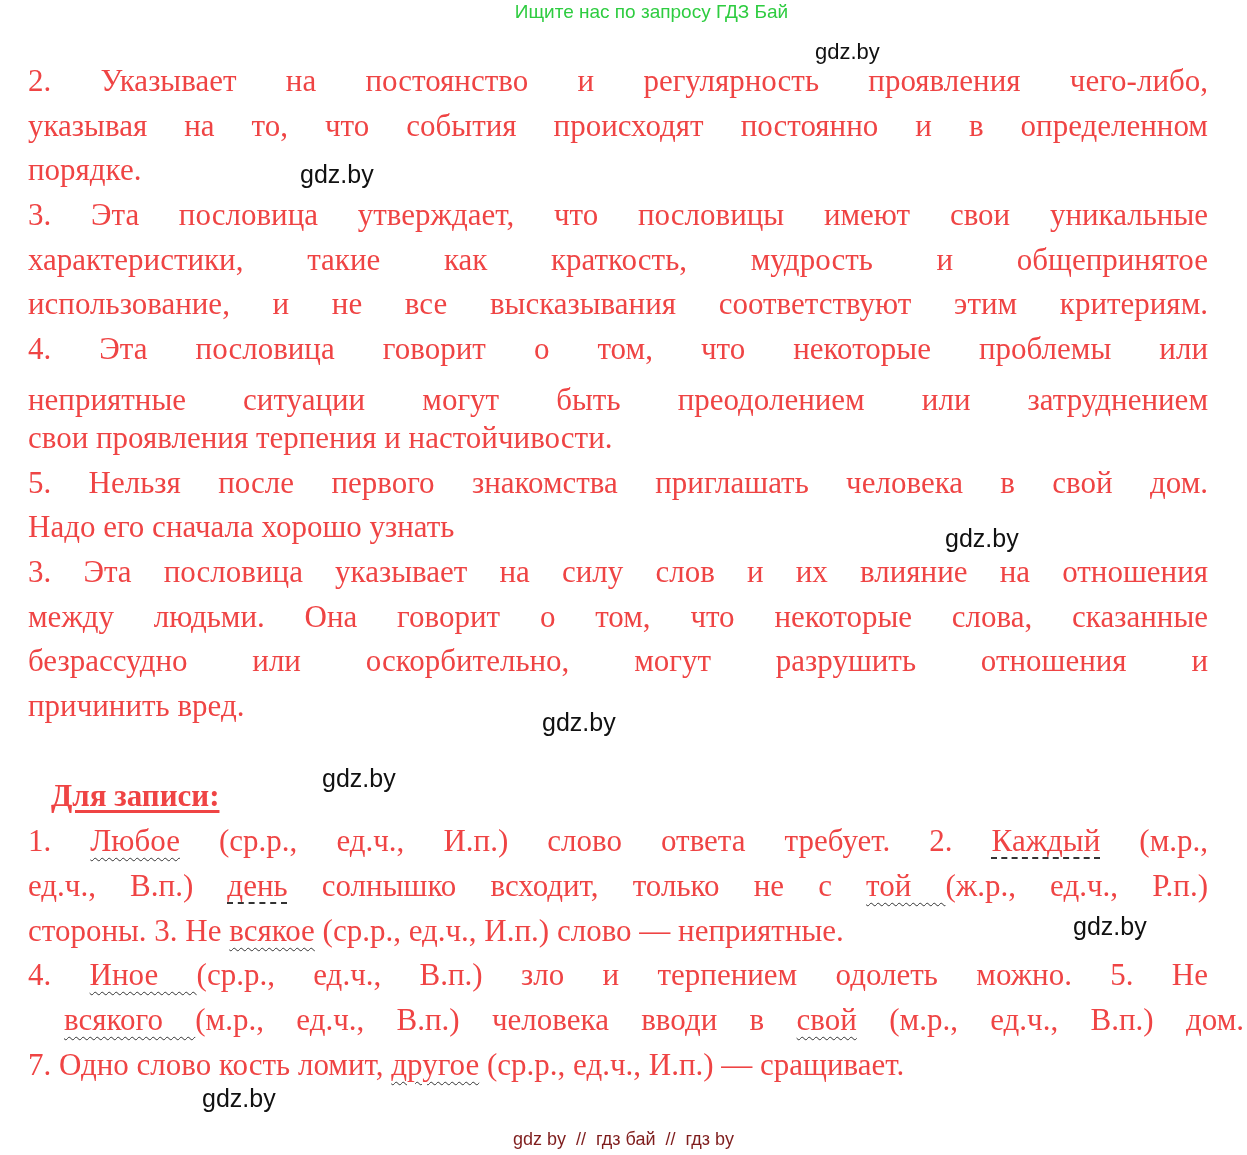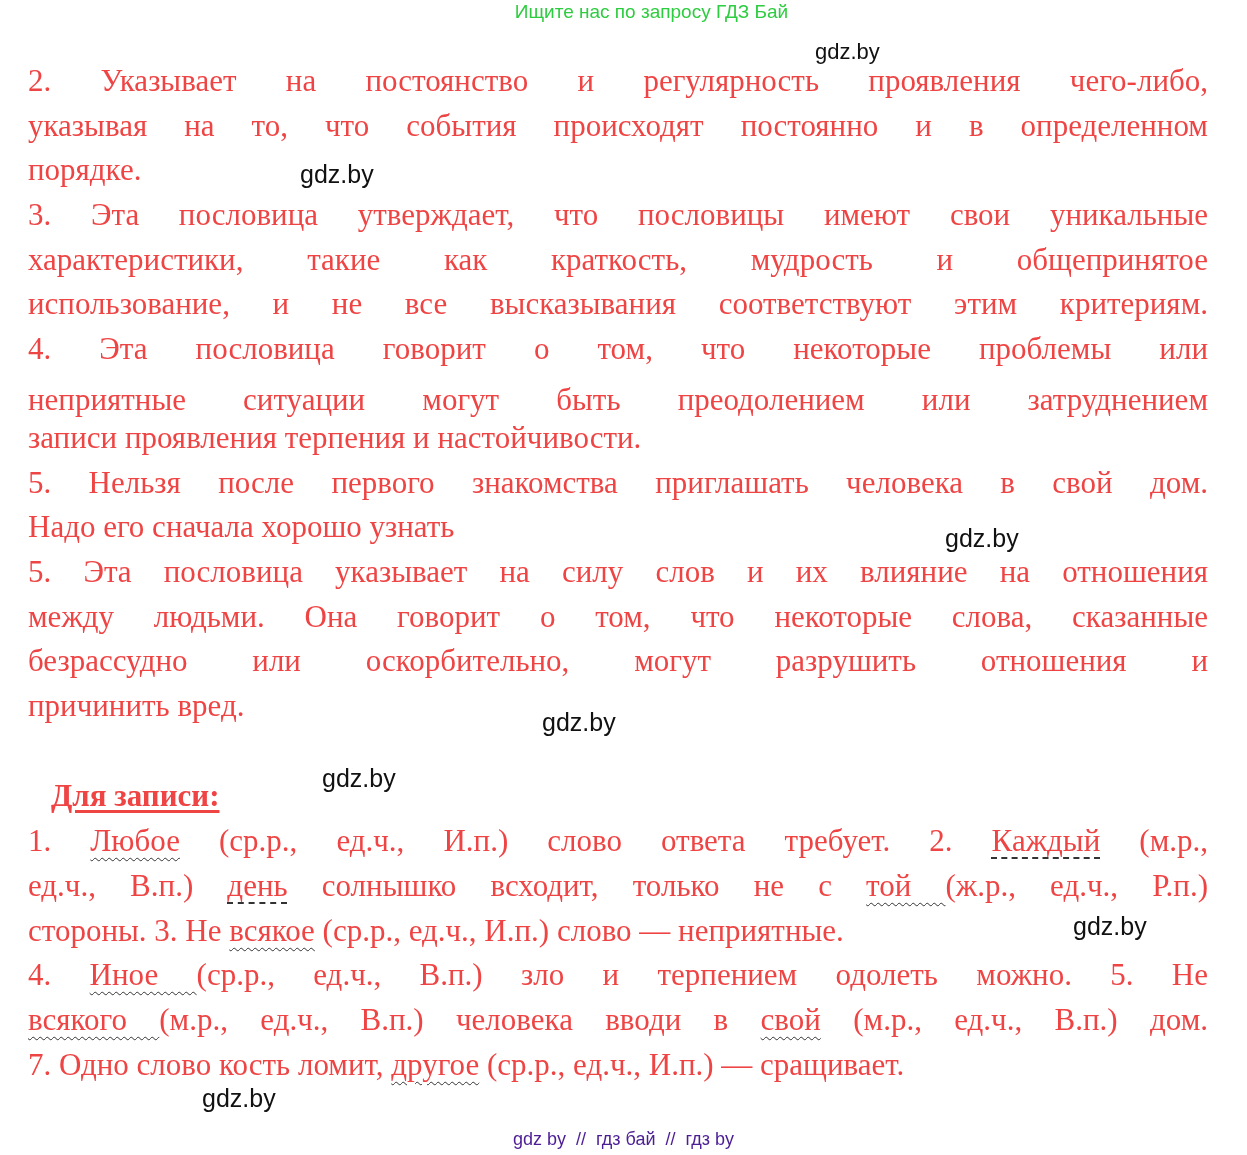--- a/index.html
+++ b/index.html
@@ -5,21 +5,21 @@
   html, body { margin: 0; padding: 0; background: #ffffff; }
   body { width: 1247px; height: 1155px; position: relative; overflow: hidden; }
   .top-banner {
     position: absolute; left: 0; top: 0; width: 1247px; text-align: center;
     font-family: "Liberation Sans", sans-serif; font-size: 19px; color: #2ecc40;
     line-height: 24px;
     padding-left: 28px;
   }
   .footer-links {
     position: absolute; left: 0; top: 1127px; width: 1247px; text-align: center;
-    font-family: "Liberation Sans", sans-serif; font-size: 18px; color: #4c1d95;
+    font-family: "Liberation Sans", sans-serif; font-size: 18px; color: #7f1d1d;
     line-height: 24px; white-space: pre;
   }
   .wm {
     position: absolute; font-family: "Liberation Sans", sans-serif; font-size: 25px;
     color: #111; line-height: 28px;
   }
   .line {
     position: absolute; left: 28px; width: 1180px;
     font-family: "Liberation Serif", serif; font-size: 31px; color: #ef4444;
     line-height: 40px; white-space: nowrap;
@@ -49,46 +49,46 @@
 <div class="line just" style="top:61px;">2. Указывает на постоянство и регулярность проявления чего-либо,</div>
 <div class="line just" style="top:106px;">указывая на то, что события происходят постоянно и в определенном</div>
 <div class="line" style="top:150px;">порядке.</div>
 
 <div class="line just" style="top:195px;">3. Эта пословица утверждает, что пословицы имеют свои уникальные</div>
 <div class="line just" style="top:240px;">характеристики, такие как краткость, мудрость и общепринятое</div>
 <div class="line just" style="top:284px;">использование, и не все высказывания соответствуют этим критериям.</div>
 
 <div class="line just" style="top:329px;">4. Эта пословица говорит о том, что некоторые проблемы или</div>
 <div class="line just" style="top:373px;margin-top:7px;">неприятные ситуации могут быть преодолением или затруднением</div>
-<div class="line" style="top:418px;">записи проявления терпения и настойчивости.</div>
+<div class="line" style="top:418px;">свои проявления терпения и настойчивости.</div>
 
 <div class="line just" style="top:463px;">5. Нельзя после первого знакомства приглашать человека в свой дом.</div>
 <div class="line" style="top:507px;">Надо его сначала хорошо узнать</div>
 
-<div class="line just" style="top:552px;">5. Эта пословица указывает на силу слов и их влияние на отношения</div>
+<div class="line just" style="top:552px;">3. Эта пословица указывает на силу слов и их влияние на отношения</div>
 <div class="line just" style="top:597px;">между людьми. Она говорит о том, что некоторые слова, сказанные</div>
 <div class="line just" style="top:641px;">безрассудно или оскорбительно, могут разрушить отношения и</div>
 <div class="line" style="top:686px;">причинить вред.</div>
 
 <div class="line" style="top:776px;">
   <span class="heading">Для записи:</span>
 </div>
 
 <div class="line just" style="top:821px;">
   <span>1. </span><span class="wavy">Любое</span><span> (ср.р., ед.ч., И.п.) слово ответа требует. 2. </span><span class="dashdot">Каждый</span><span> (м.р.,</span>
 </div>
 <div class="line just" style="top:866px;">
   <span>ед.ч., В.п.) </span><span class="dashdot">день</span><span> солнышко всходит, только не с </span><span class="wavy">той </span><span> (ж.р., ед.ч., Р.п.)</span>
 </div>
 <div class="line" style="top:911px;">
   <span>стороны. 3. Не </span><span class="wavy">всякое</span><span> (ср.р., ед.ч., И.п.) слово — неприятные.</span>
 </div>
 <div class="line just" style="top:955px;">
   <span>4. </span><span class="wavy">Иное </span><span>(ср.р., ед.ч., В.п.) зло и терпением одолеть можно. 5. Не</span>
 </div>
-<div class="line just" style="top:1000px;">
+<div class="line just" style="top:1000px;margin-left:36px;">
   <span class="wavy">всякого </span><span>(м.р., ед.ч., В.п.) человека вводи в </span><span class="wavy">свой</span><span> (м.р., ед.ч., В.п.) дом.</span>
 </div>
 <div class="line" style="top:1045px;">
   <span>7. Одно слово кость ломит, </span><span class="wavy">другое</span><span> (ср.р., ед.ч., И.п.) — сращивает.</span>
 </div>
 
 <div class="footer-links">gdz by  //  гдз бай  //  гдз by</div>
 
 </body></html>

